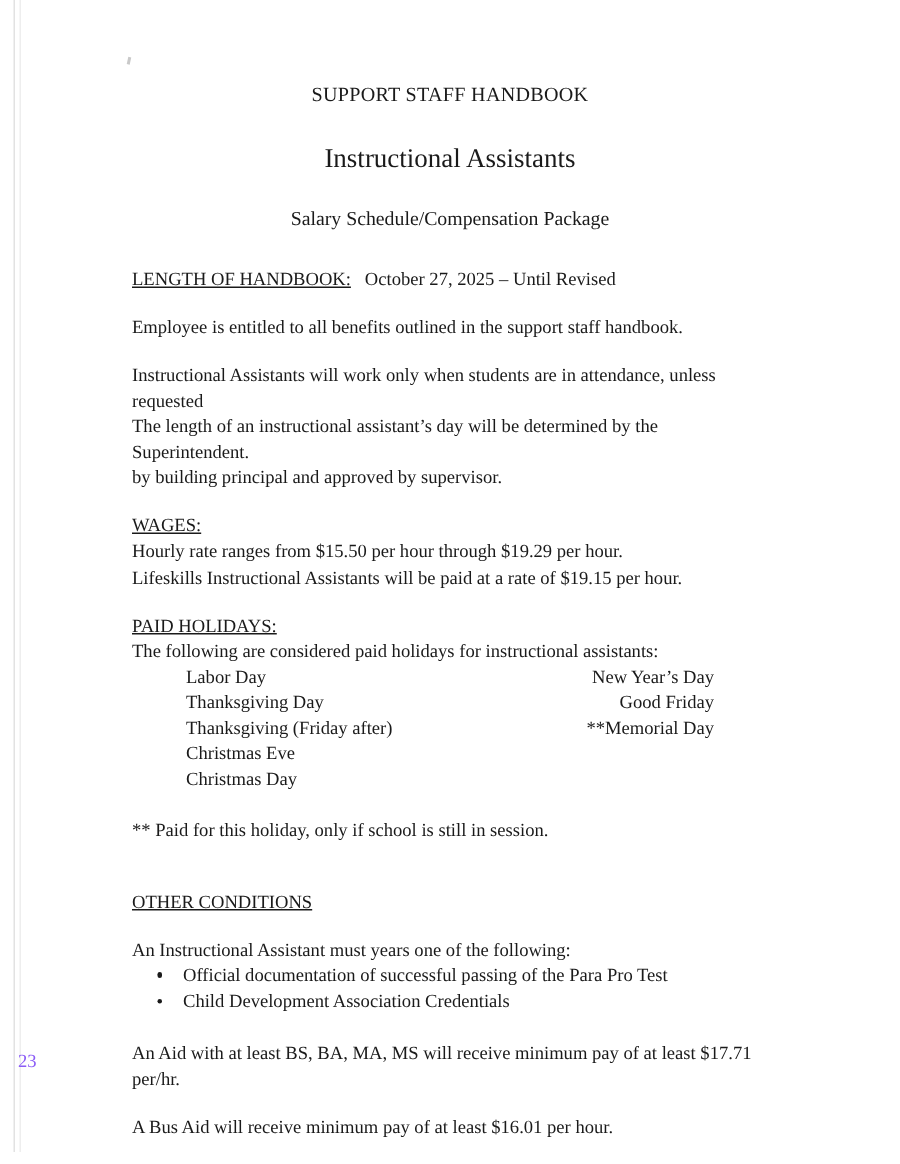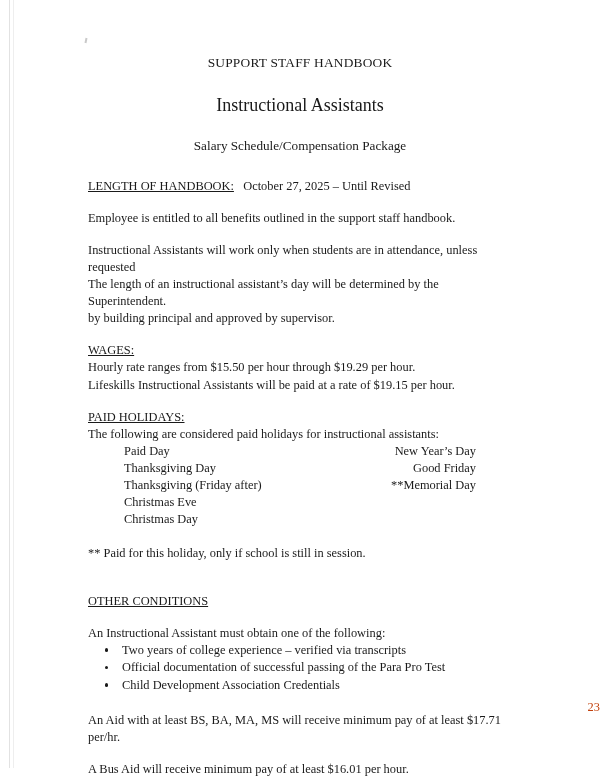--- a/index.html
+++ b/index.html
@@ -130,23 +130,23 @@
     height: 3.4px;
     background: #1a1a1a;
     border-radius: 50%;
   }
 
   .page-number {
     position: absolute;
     left: 12px;
     right: 0;
     top: 700px;
-    text-align: right;
+    text-align: left;
     font-size: 12.4px;
-    color: #c2410c;
+    color: #8b5cf6;
   }
 </style>
 </head>
 <body>
 
 <div class="page">
 
   <div class="scan-streak a"></div>
   <div class="scan-streak b"></div>
   <div class="scan-speck"></div>
@@ -178,21 +178,21 @@
       <span class="line">Lifeskills Instructional Assistants will be paid at a rate of $19.15 per hour.</span>
     </div>
 
     <div>
       <span class="line u section-head">PAID HOLIDAYS:</span>
       <span class="line">The following are considered paid holidays for instructional assistants:</span>
 
       <table class="holidays">
         <tbody>
             <tr>
-          <td class="col1">Paid Day</td>
+          <td class="col1">Labor Day</td>
           <td class="col2">New Year’s Day</td>
         </tr>
         <tr>
           <td class="col1">Thanksgiving Day</td>
           <td class="col2">Good Friday</td>
         </tr>
         <tr>
           <td class="col1">Thanksgiving (Friday after)</td>
           <td class="col2">**Memorial Day</td>
         </tr>
@@ -211,27 +211,23 @@
     <div class="block-gap-md"></div>
 
     <div class="para">** Paid for this holiday, only if school is still in session.</div>
 
     <div class="block-gap-sm"></div>
 
     <div class="para">
       <span class="u section-head">OTHER CONDITIONS</span>
     </div>
 
-    <div class="para tight">An Instructional Assistant must obtain one of the following:</div>
+    <div class="para tight">An Instructional Assistant must years one of the following:</div>
 
     <ul class="bullets">
-      <li>
-        <span class="dot"></span>
-        <span>Two years of college experience – verified via transcripts</span>
-      </li>
       <li>
         <span class="dot"></span>
         <span>Official documentation of successful passing of the Para Pro Test</span>
       </li>
       <li>
         <span class="dot"></span>
         <span>Child Development Association Credentials</span>
       </li>
     </ul>
 

